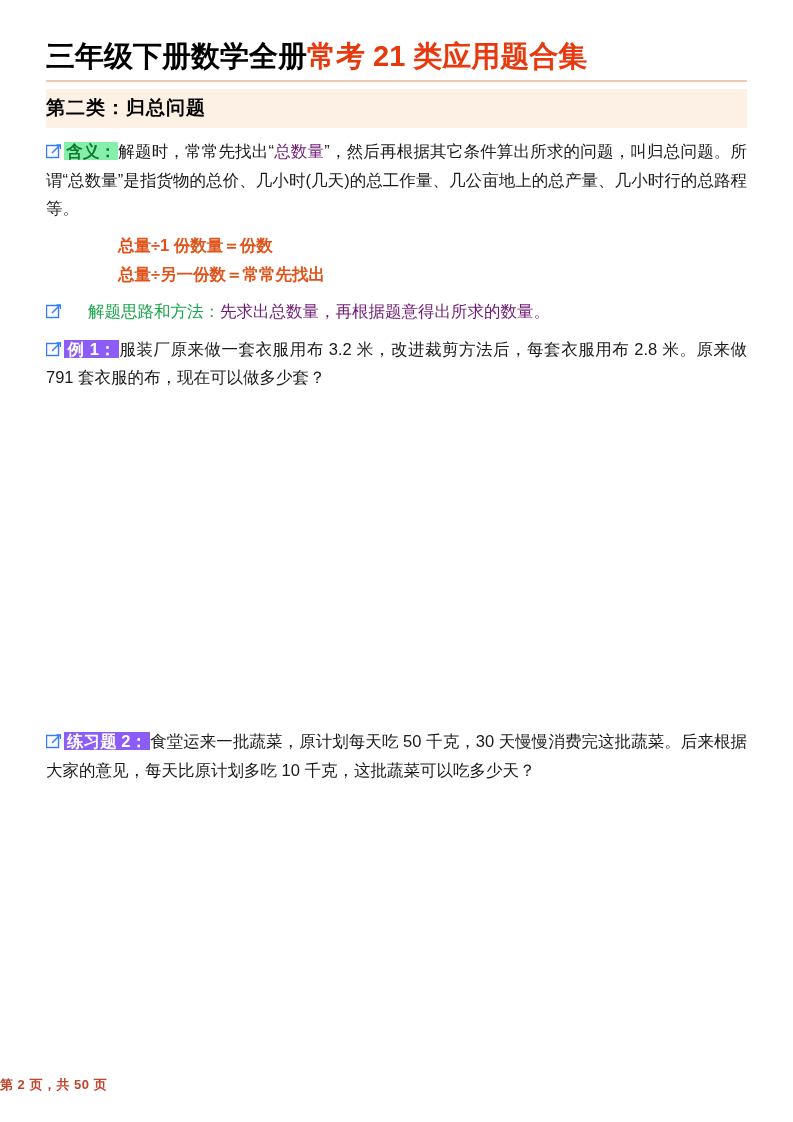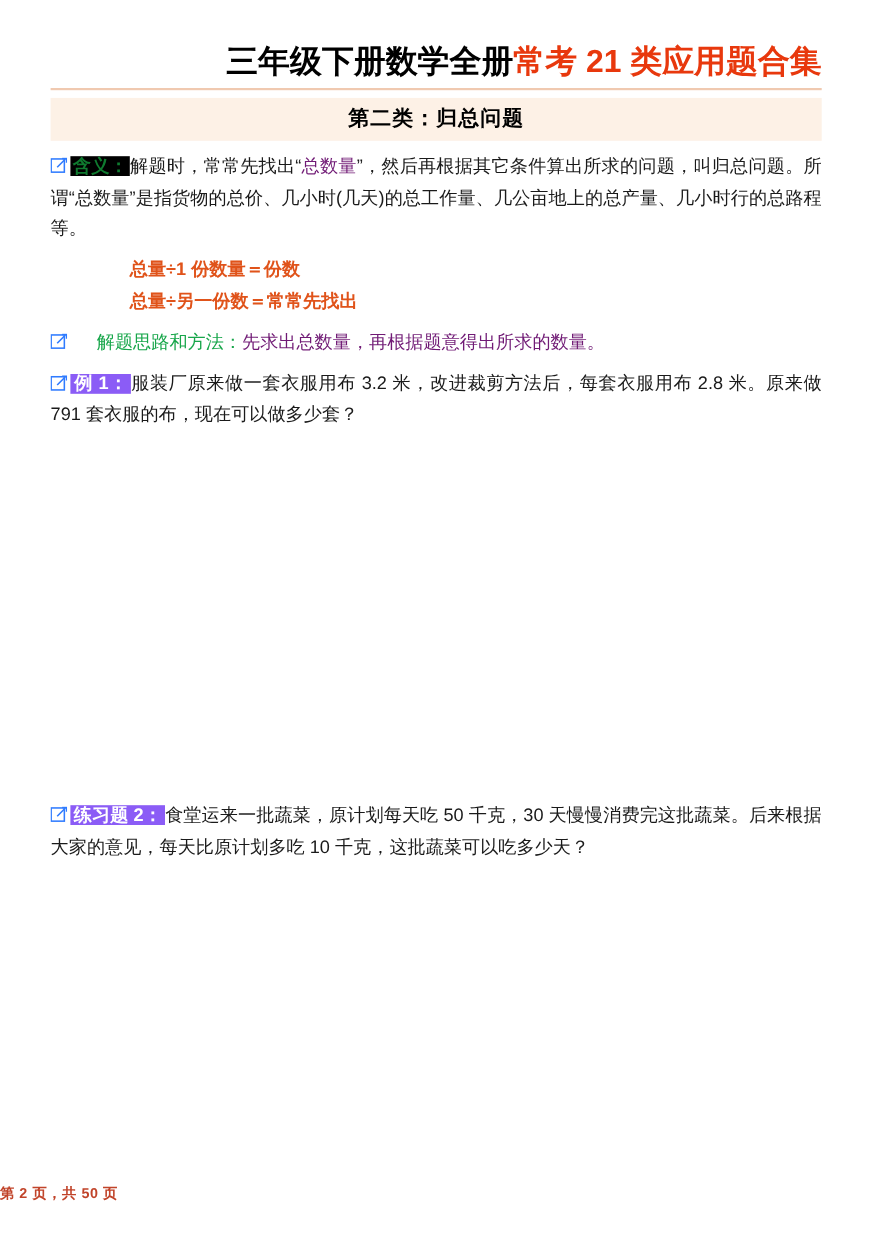--- a/index.html
+++ b/index.html
@@ -15,40 +15,39 @@
     width: 793px;
     height: 1122px;
     background: #fff;
     box-sizing: border-box;
     padding: 38px 46px 0 46px;
     overflow: hidden;
   }
 
   
   .doc-title {
-    text-align: right;
+    text-align: left;
     font-size: 29px;
     font-weight: bold;
     letter-spacing: 0px;
     line-height: 1.25;
     white-space: nowrap;
   }
   .doc-title .black { color: #000000; }
   .doc-title .red { color: #e8380d; }
 
   .title-rule {
     border-bottom: 2px solid #f0c9b0;
     margin-top: 6px;
   }
 
   
   .section-band {
     margin-top: 7px;
     background: #fdf1e6;
-    text-align: center;
     padding: 6px 0 7px 0;
   }
   .section-band .t {
     font-size: 19px;
     font-weight: bold;
     color: #000;
     letter-spacing: 1px;
   }
 
   
@@ -66,21 +65,21 @@
   .icon-note {
     display: inline-block;
     width: 15px;
     height: 15px;
     vertical-align: -2px;
     margin-right: 3px;
     position: relative;
   }
   .icon-note svg { display: block; }
   .tag-green-hl {
-    background: #000000;
+    background: #86efac;
     color: #0f7a2f;
     font-weight: bold;
     padding: 0 2px;
   }
   .tag-yellow-hl {
     background: #fff200;
     color: #0f7a2f;
     font-weight: bold;
     padding: 0 2px;
   }

